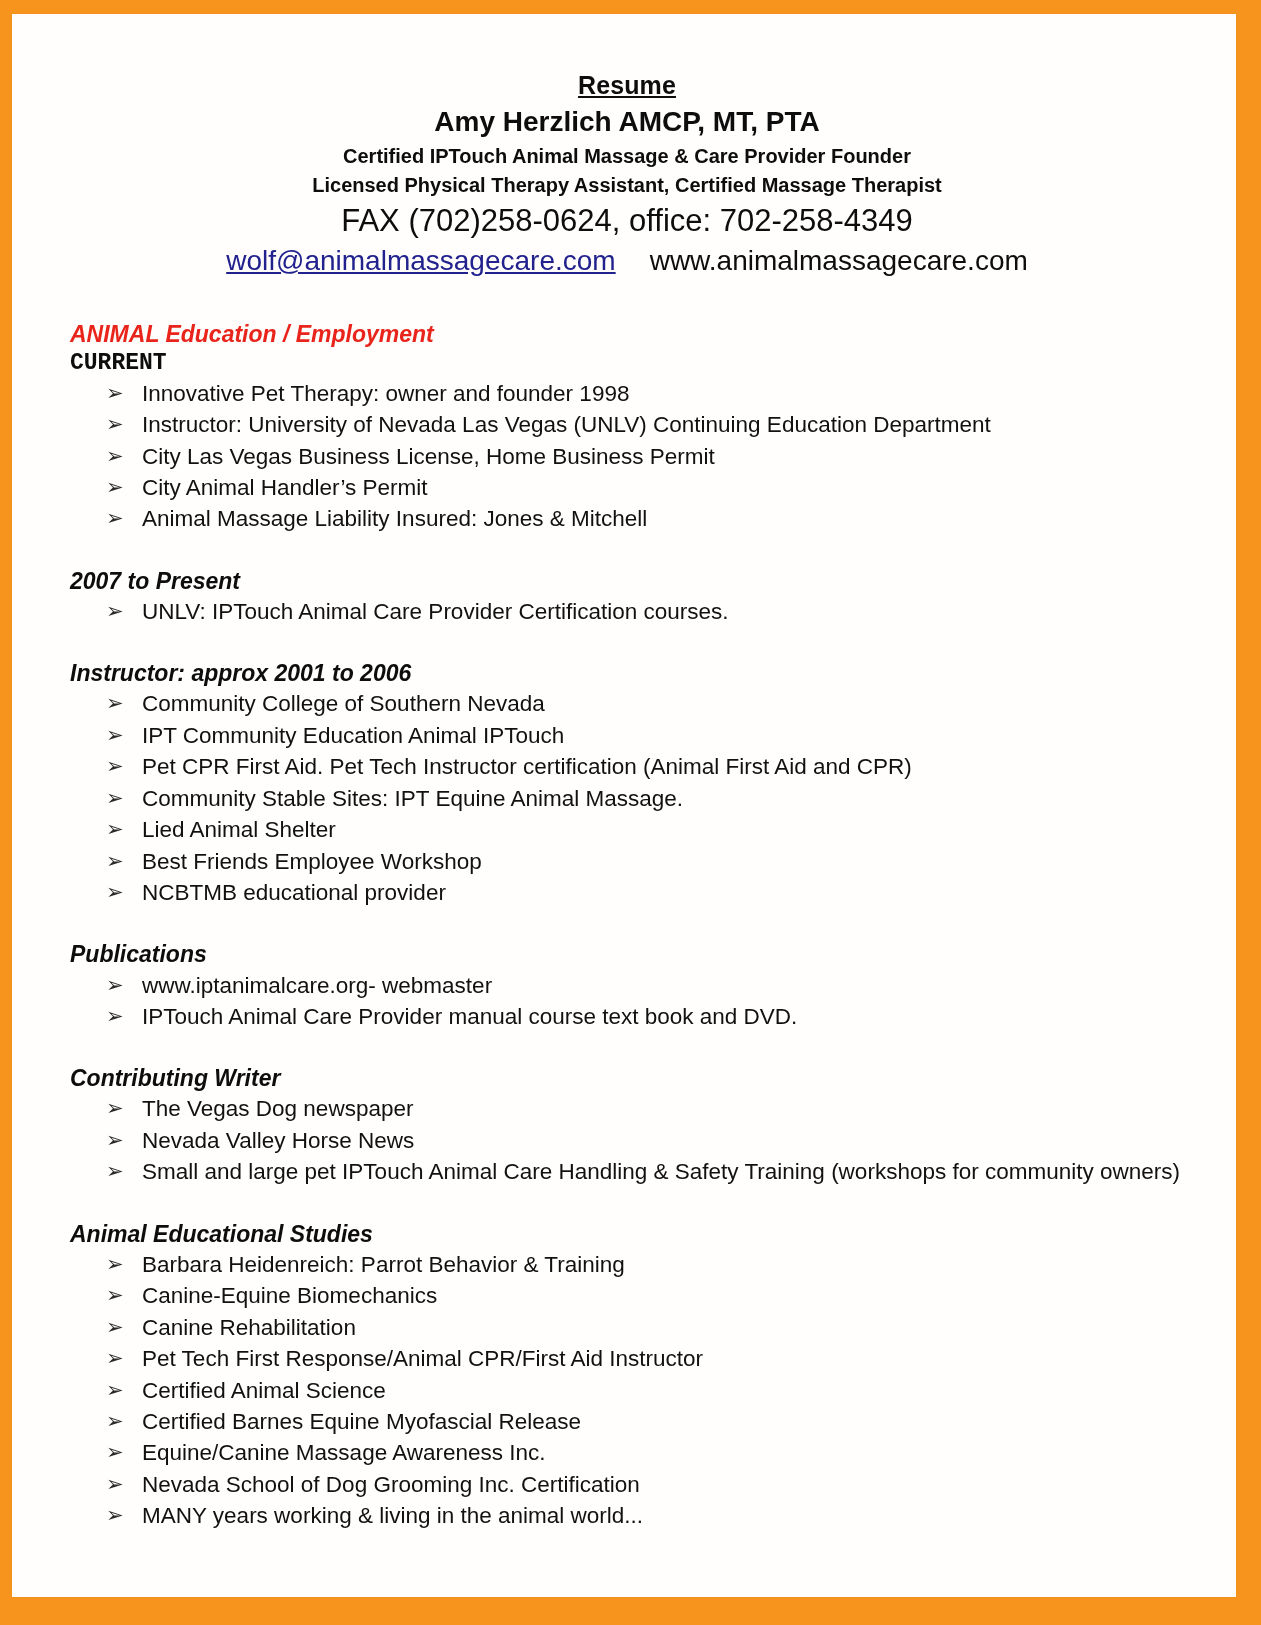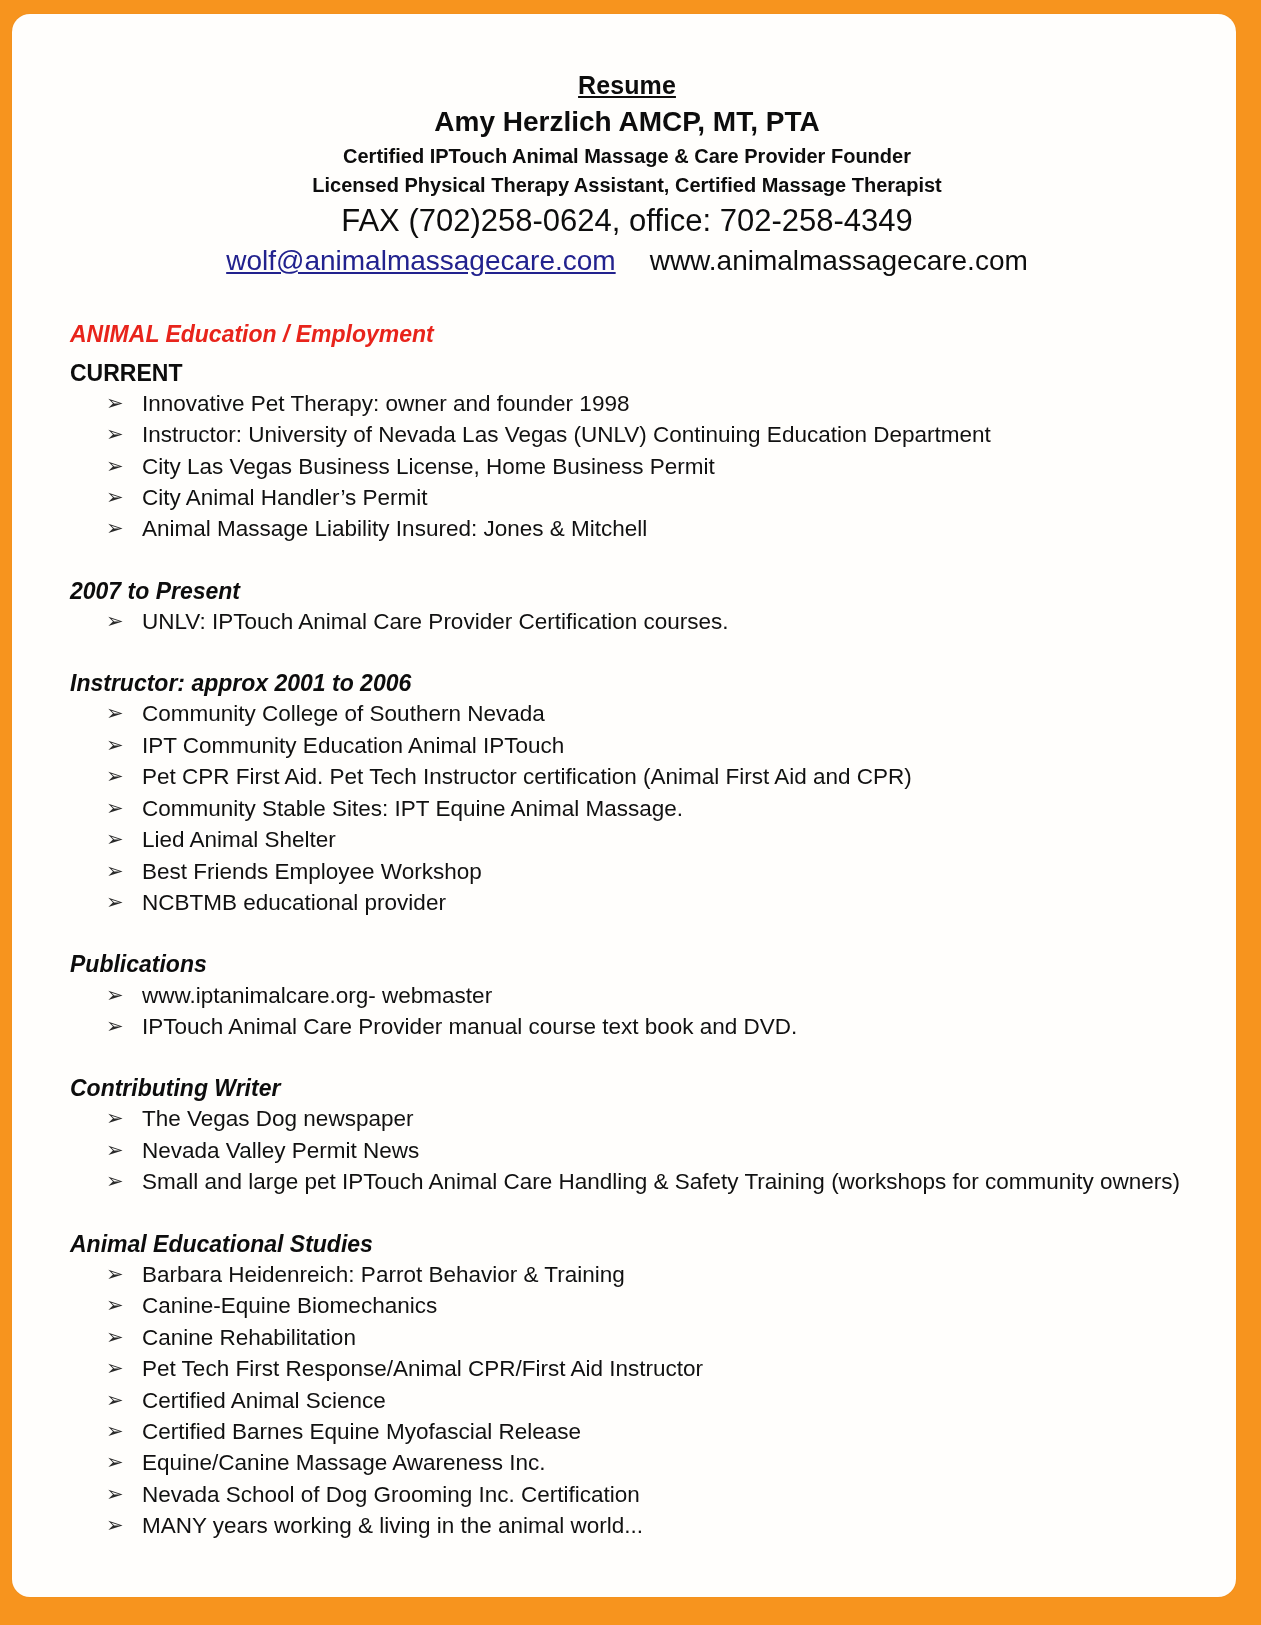--- a/index.html
+++ b/index.html
@@ -18,21 +18,20 @@
   }
   .paper {
     position: absolute;
     left: 12px;
     top: 14px;
     right: 25px;
     bottom: 28px;
     background: #fffefc;
     box-shadow: 0 0 2px rgba(0,0,0,0.06);
     overflow: hidden;
-    border-radius: 18px;
   }
   .doc-body {
     padding: 55px 52px 20px 58px;
     box-sizing: border-box;
     color: #0d0d0d;
   }
 
   
   .doc-header {
     text-align: center;
@@ -95,21 +94,22 @@
   }
   .section-title .sep,
   .section-title .tail {
     color: #E8241B;
   }
   .subsection-title {
     font-size: 23px;
     font-weight: bold;
     line-height: 1.22;
     color: #0d0d0d;
-    margin-top: 11px;
+    margin-top: 1px;
+    font-family: Liberation Mono, monospace;
   }
 
   ul.bullets {
     list-style: none;
     margin: 2px 0 0 0;
     padding: 0;
   }
   ul.bullets > li {
     position: relative;
     font-size: 22.5px;
@@ -238,21 +238,21 @@
 
       <div class="section">
         <div class="section-title">Contributing Writer</div>
         <ul class="bullets">
           <li>
             <span class="marker">➢</span>
             <span class="txt">The Vegas Dog newspaper</span>
           </li>
           <li>
             <span class="marker">➢</span>
-            <span class="txt">Nevada Valley Permit News</span>
+            <span class="txt">Nevada Valley Horse News</span>
           </li>
           <li>
             <span class="marker">➢</span>
             <span class="txt">Small and large pet IPTouch Animal Care Handling &amp; Safety Training (workshops for community owners)</span>
           </li>
         </ul>
       </div>
 
       <div class="section">
         <div class="section-title">Animal Educational Studies</div>

